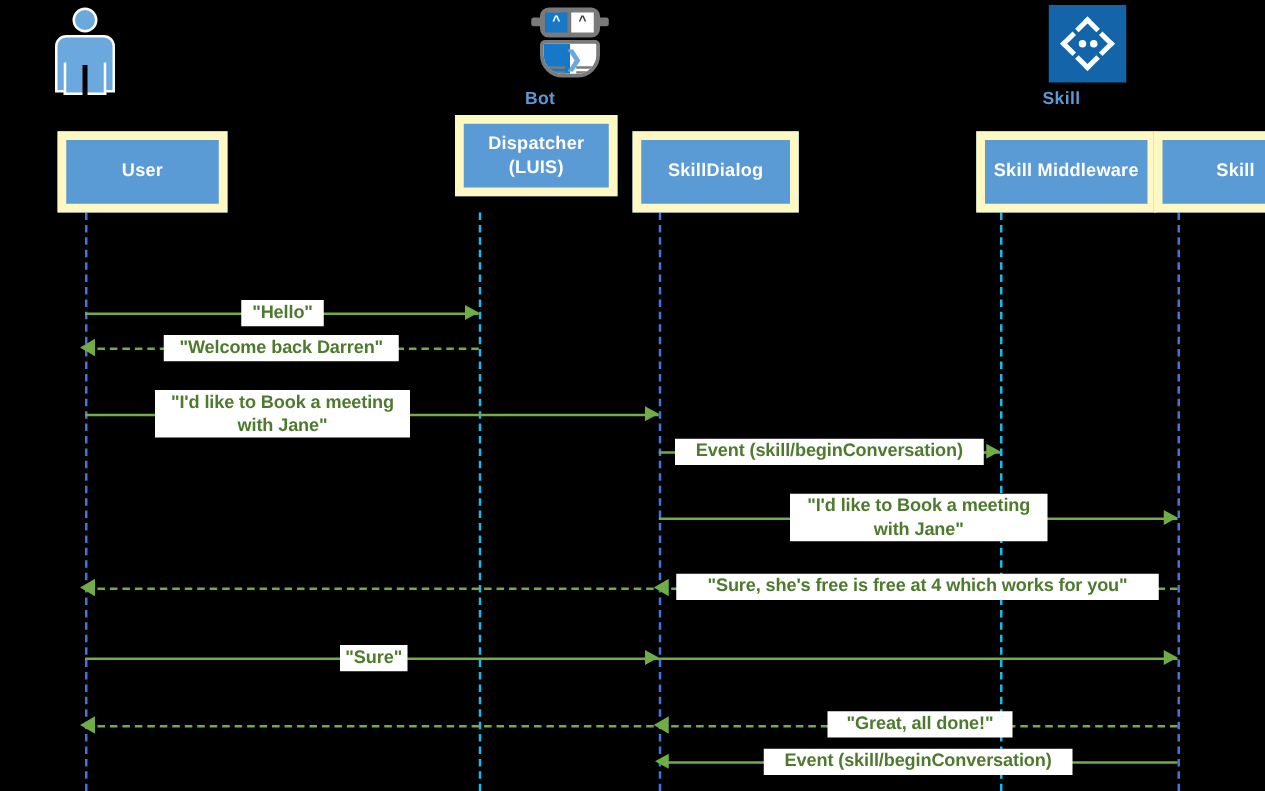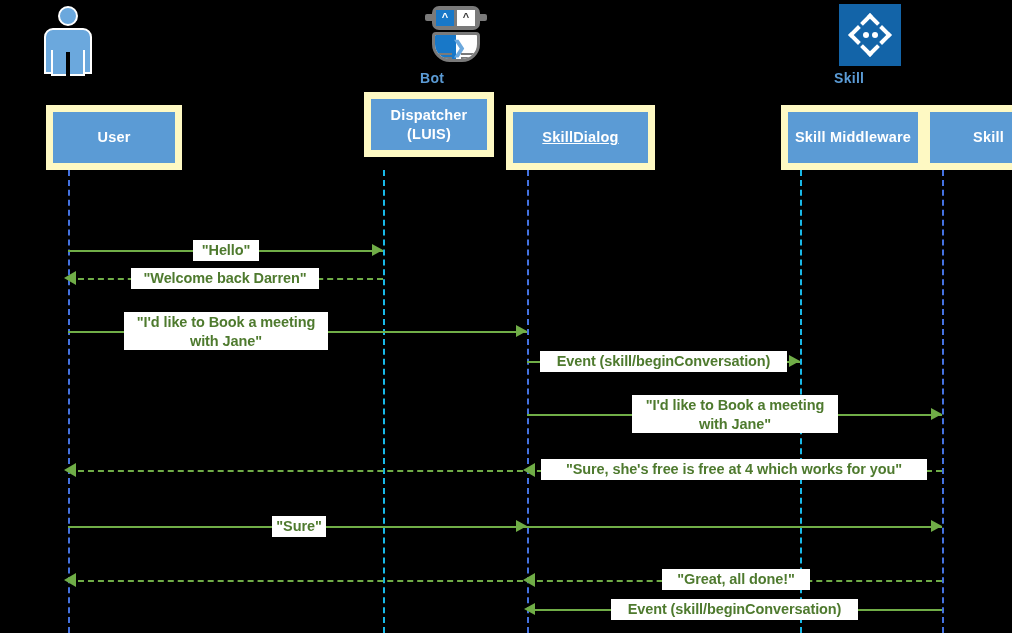--- a/index.html
+++ b/index.html
@@ -267,21 +267,21 @@
   <div class="lifeline" style="left:800px; top:170px; height:463px; border-left-color:#19B9E8;"></div>
   <div class="lifeline" style="left:942px; top:170px; height:463px; border-left-color:#4472E0;"></div>
 
   <div class="pbox" style="left:0px;   top:105px; width:136px; height:65px;">
     <span>User</span>
   </div>
   <div class="pbox" style="left:318px; top:92px; width:130px; height:65px;">
     <span>Dispatcher
 (LUIS)</span>
   </div>
-  <div class="pbox" style="left:460px; top:105px; width:149px; height:65px;text-decoration:underline;">
+  <div class="pbox" style="left:460px; top:105px; width:133px; height:65px;">
     <span>SkillDialog</span>
   </div>
   <div class="pbox" style="left:735px; top:105px; width:144px; height:65px;">
     <span>Skill
 Middleware</span>
   </div>
   <div class="pbox" style="left:877px; top:105px; width:131px; height:65px;">
     <span>Skill</span>
   </div>
 

